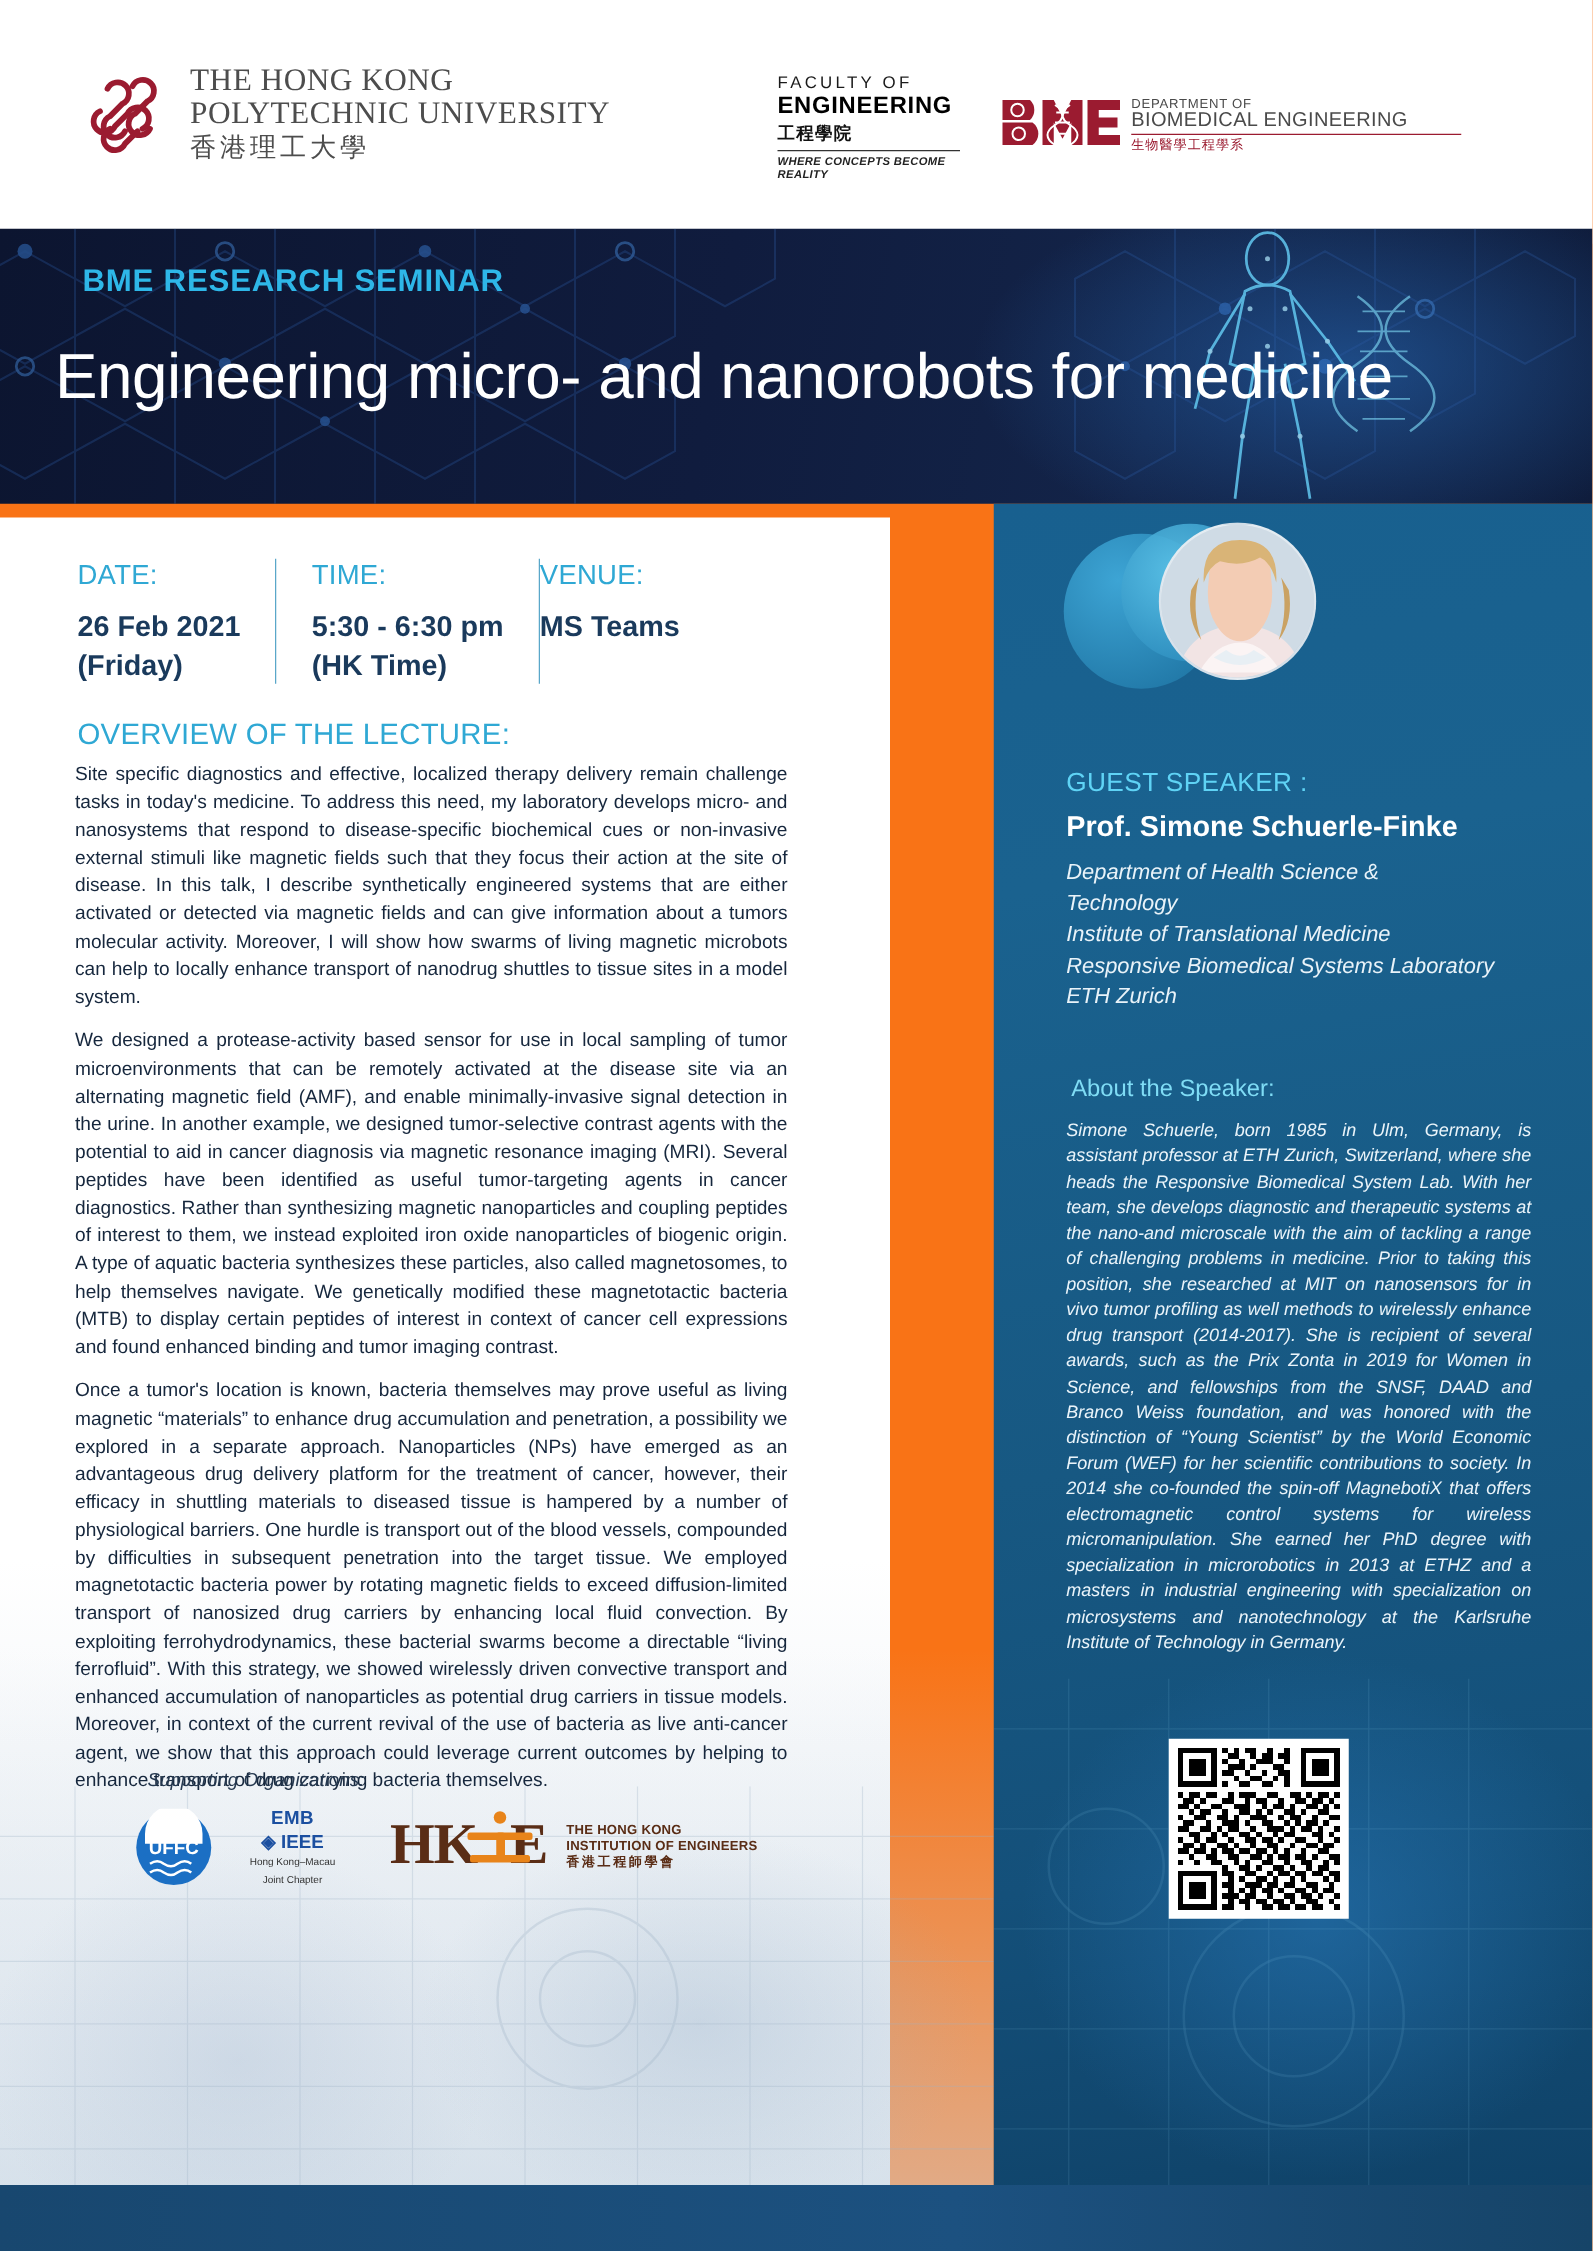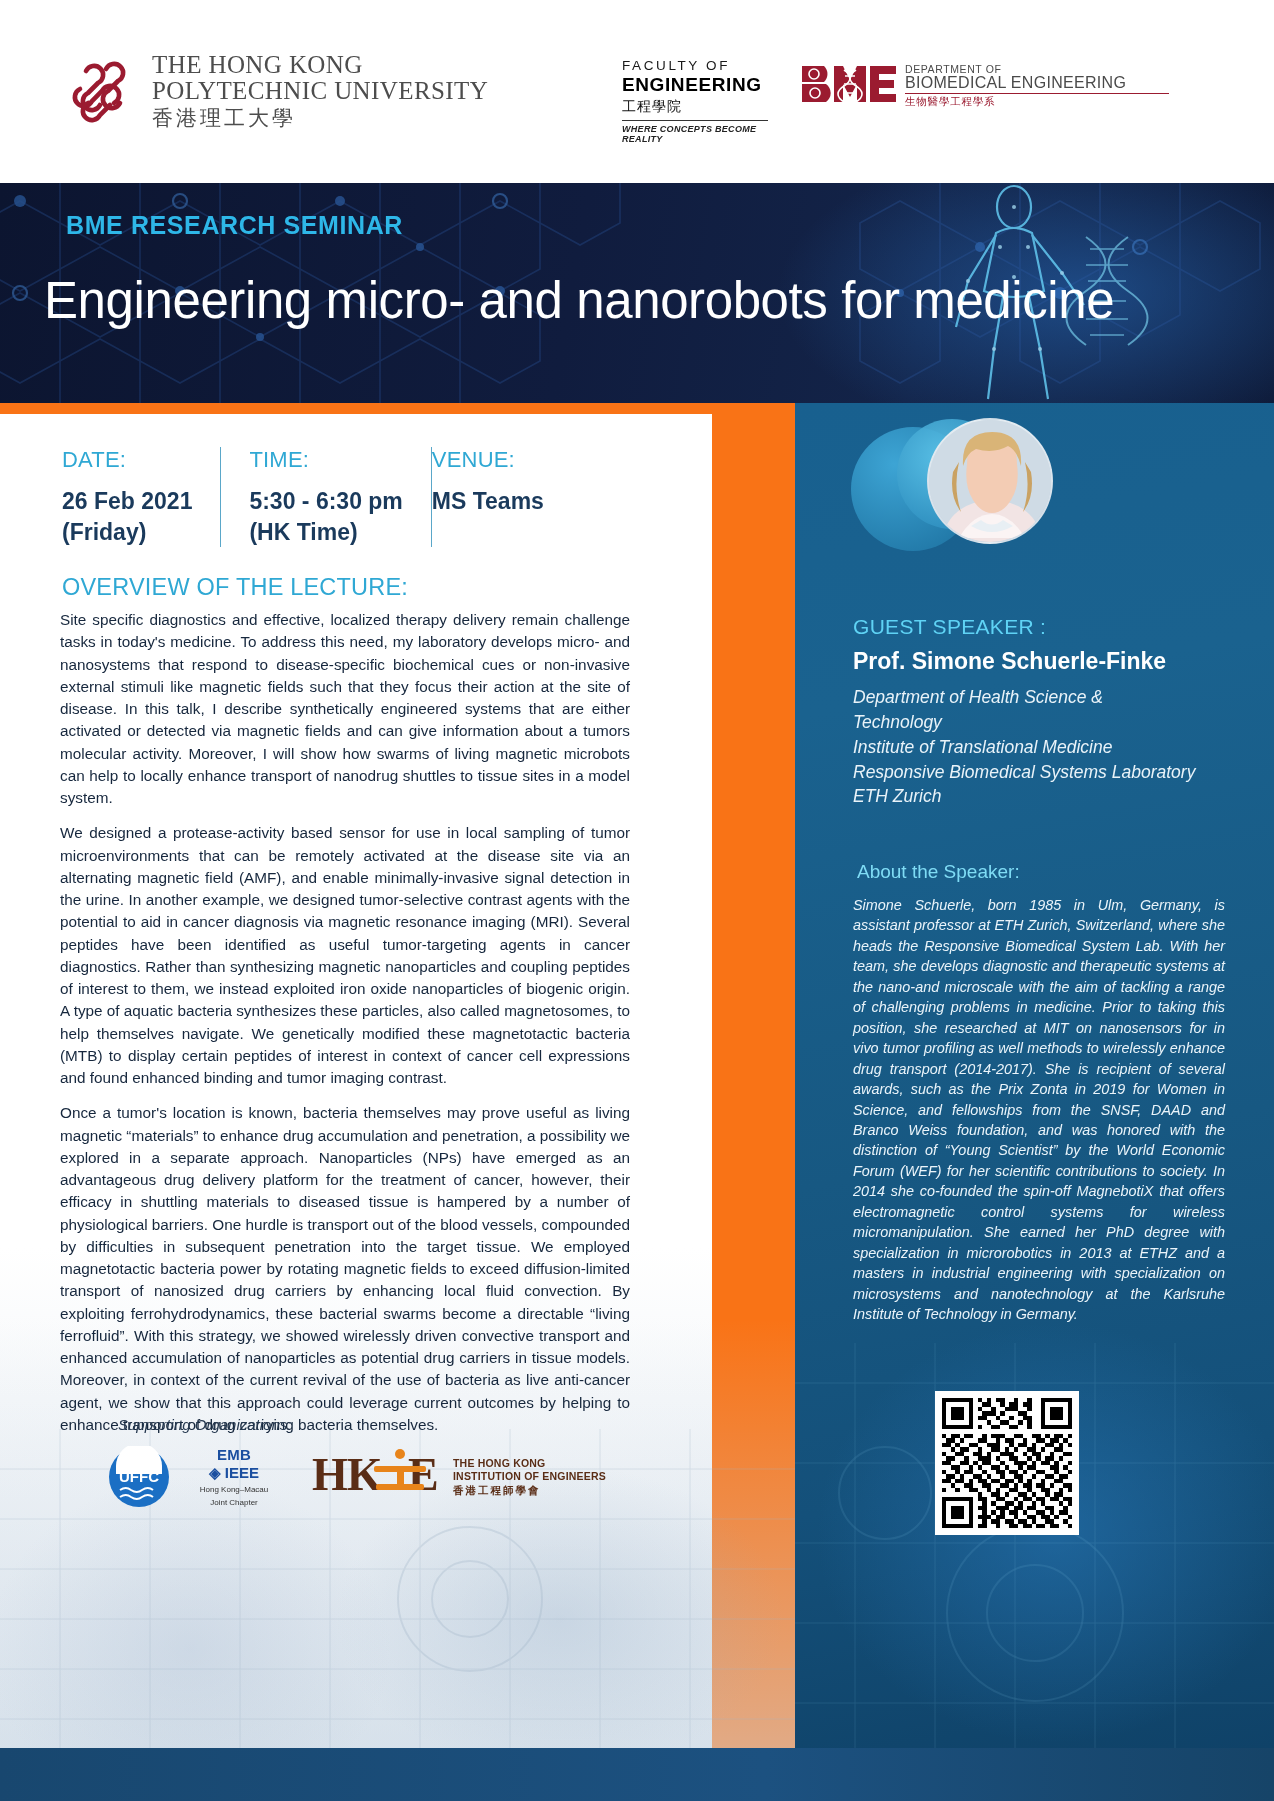--- a/index.html
+++ b/index.html
@@ -28,25 +28,25 @@
     letter-spacing: .4px; white-space: nowrap; margin-top: 1px;
   }
   .polyu-zh {
     font-family: "DejaVu Sans", sans-serif; font-size: 21px; color: #4d4d4d;
     letter-spacing: 3px; margin-top: 5px;
   }
 
   .foe-logo { position: absolute; left: 622px; top: 58px; width: 150px; }
   .foe-l1 { font-size: 13.5px; letter-spacing: 2.6px; color: #1a1a1a; }
   .foe-l2 { font-size: 19px; font-weight: bold; letter-spacing: .6px; color: #000; margin-top: 1px; }
-  .foe-l3 { font-family: "DejaVu Sans", sans-serif; font-size: 14px; font-weight: normal; color: #111; margin-top: 2px; letter-spacing: 1px; }
+  .foe-l3 { font-family: "DejaVu Sans", sans-serif; font-size: 14px; font-weight: bold; color: #111; margin-top: 2px; letter-spacing: 1px; }
   .foe-rule { border-top: 1.3px solid #333; margin-top: 4px; width: 146px; }
   .foe-l4 { font-size: 9px; font-style: italic; font-weight: bold; letter-spacing: .3px; color: #222; margin-top: 3px; }
 
-  .bme-logo { position: absolute; left: 800px; top: 62px; display: flex; align-items: flex-start; gap: 7px; }
+  .bme-logo { position: absolute; left: 800px; top: 76px; display: flex; align-items: flex-start; gap: 7px; }
   .bme-mark { width: 98px; height: 44px; }
   .bme-txt { padding-top: 1px; }
   .bme-t1 { font-size: 10.5px; letter-spacing: .6px; color: #4a4a4a; }
   .bme-t2 { font-size: 16px; letter-spacing: .3px; color: #4a4a4a; margin-top: -1px; }
   .bme-rule { border-top: 1px solid #9b1b30; width: 264px; margin-top: 1px; }
   .bme-t3 { font-family: "DejaVu Sans", sans-serif; font-size: 10.5px; color: #9b1b30; letter-spacing: .8px; margin-top: 1px; }
 
   
   .hero {
     position: absolute; left: 0; top: 183px; width: 1274px; height: 220px;

